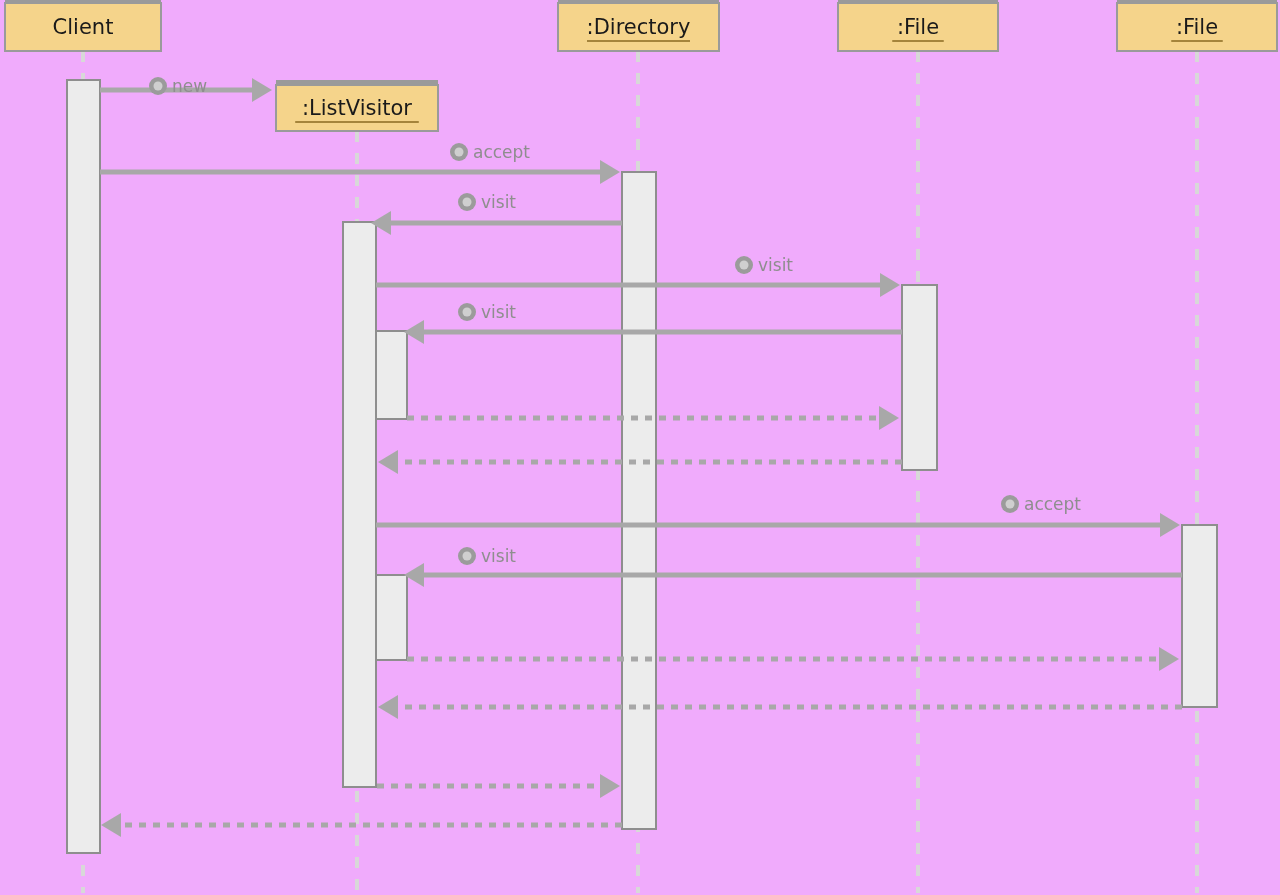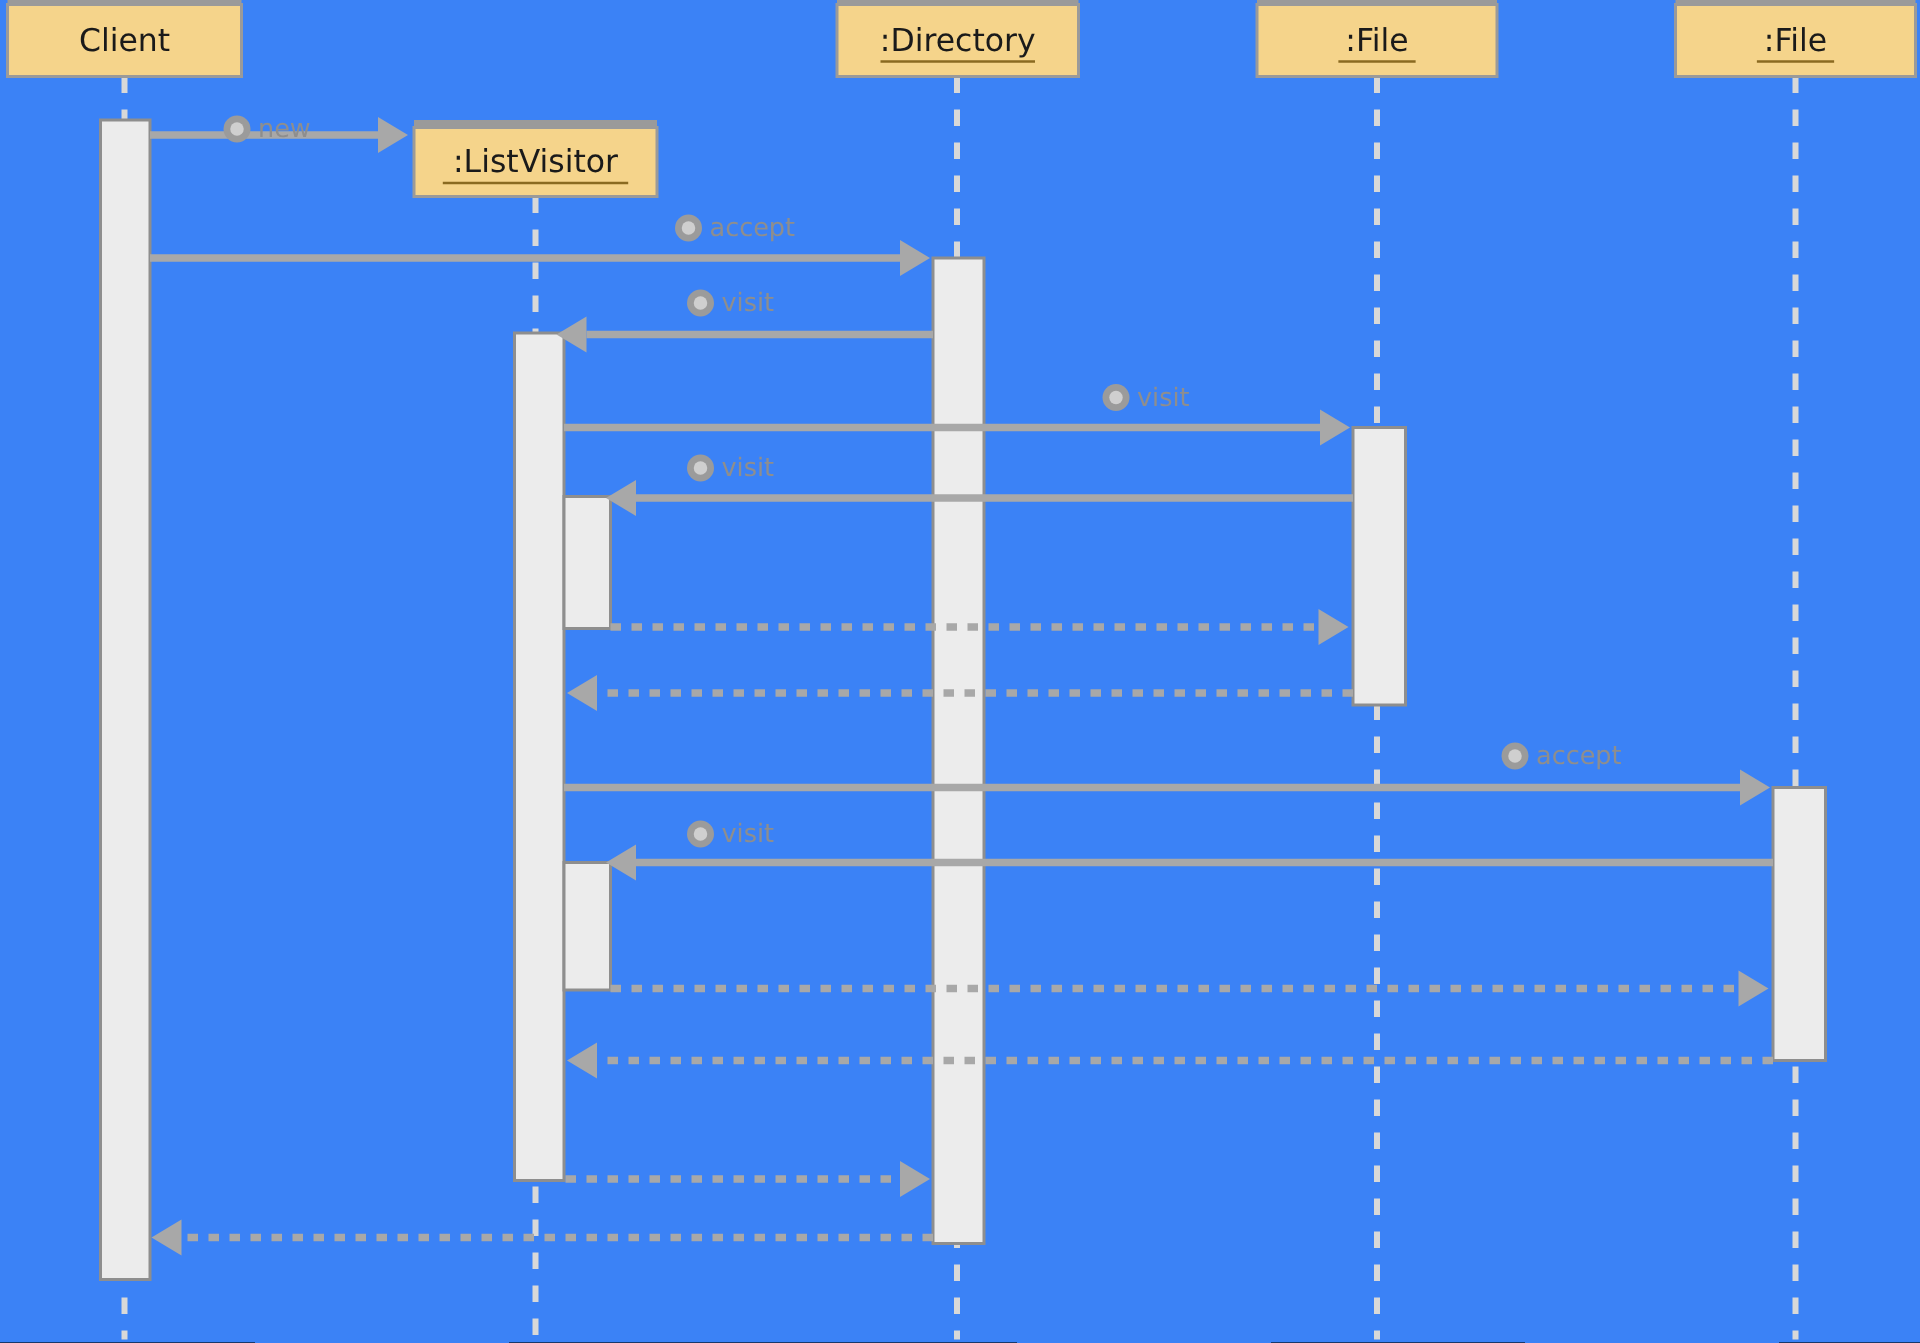--- a/index.html
+++ b/index.html
@@ -7,21 +7,21 @@
     padding: 0;
     background: #000000;
   }
   body {
     font-family: "DejaVu Sans", "Liberation Sans", sans-serif;
   }
   #diagram-root {
     position: relative;
     width: 1280px;
     height: 895px;
-    background: #3b82f6;
+    background: #f0abfc;
     overflow: hidden;
   }
   svg#seq-svg {
     display: block;
     width: 1280px;
     height: 895px;
   }
   .participant-box rect.box-fill {
     fill: #f5d48b;
     stroke: #9a9a9a;

